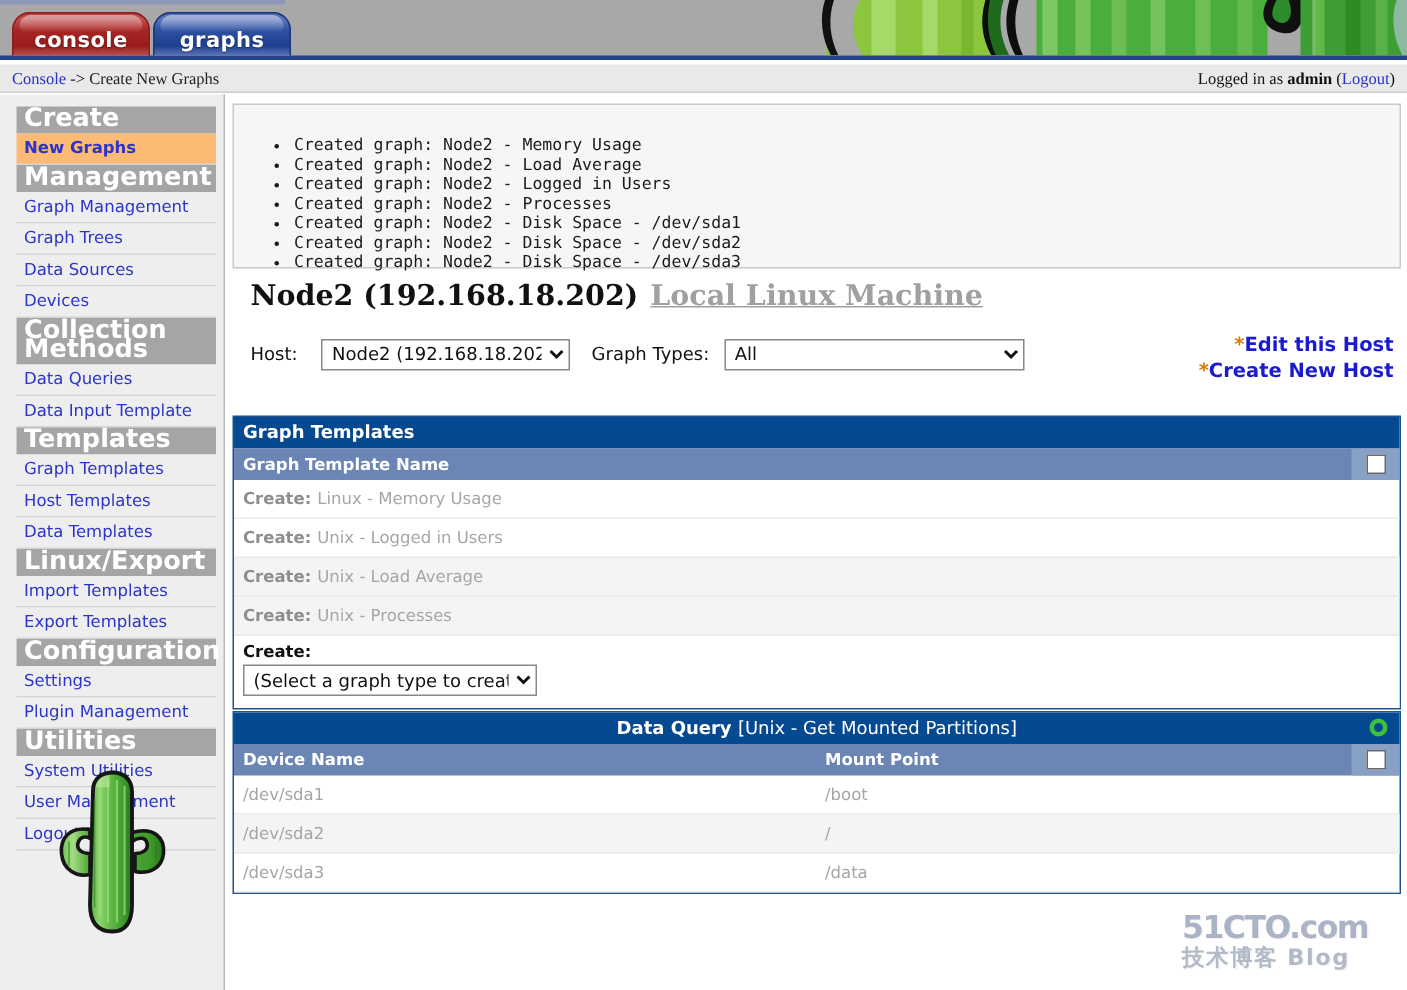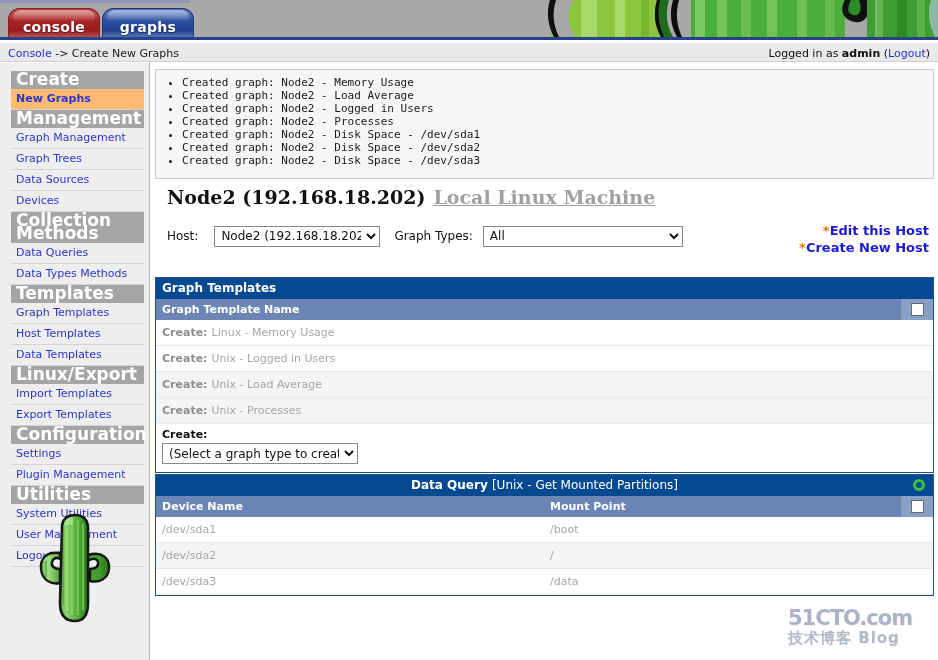--- a/index.html
+++ b/index.html
@@ -60,20 +60,21 @@
   }
   .tab span { position: relative; z-index: 2; text-shadow: 0 1px 1px rgba(0,0,0,.45); }
 
   
   #crumbbar {
     position: absolute; left: 0; top: 43px; width: 938px; height: 19px;
     background: #e9e9e9;
     border-bottom: 1px solid #cfcfcf;
     font-size: 11px;
     color: #222;
+    font-family: Liberation Serif, serif;
   }
   #crumb { position: absolute; left: 8px; top: 4px; }
   #crumb a { color: #2633c6; text-decoration: none; }
   #crumb .sep { color: #111; }
   #login {
     position: absolute; right: 8px; top: 4px; color: #111;
   }
   #login b { font-weight: bold; }
   #login a { color: #2633c6; text-decoration: none; }
 
@@ -108,21 +109,21 @@
     background: #ffffff;
   }
 
   
   #msgbox {
     position: absolute; left: 4px; top: 6px; width: 779px; height: 110px;
     background: #f6f6f6;
     border: 1px solid #c9c9c9;
     padding: 6px 0 0 0;
   }
-  #msgbox ul { margin: 0; padding: 0 0 0 26px; list-style: disc; }
+  #msgbox ul { margin: 14px; padding: 0 0 0 26px; list-style: disc; }
   #msgbox li {
     font-family: "DejaVu Sans Mono", monospace;
     font-size: 11px; color: #1a1a1a;
     line-height: 13px;
     margin: 0; padding: 0;
   }
 
   
   #host-title {
     position: absolute; left: 16px; top: 123px;
@@ -311,21 +312,21 @@
   <div id="menu">
       <div class="mhead">Create</div>
       <div class="mitem sel">New Graphs</div>
       <div class="mhead">Management</div>
       <div class="mitem">Graph Management</div>
       <div class="mitem">Graph Trees</div>
       <div class="mitem">Data Sources</div>
       <div class="mitem">Devices</div>
       <div class="mhead">Collection Methods</div>
       <div class="mitem">Data Queries</div>
-      <div class="mitem">Data Types Methods</div>
+      <div class="mitem">Data Input Template</div>
       <div class="mhead">Templates</div>
       <div class="mitem">Graph Templates</div>
       <div class="mitem">Host Templates</div>
       <div class="mitem">Data Templates</div>
       <div class="mhead">Linux/Export</div>
       <div class="mitem">Import Templates</div>
       <div class="mitem">Export Templates</div>
       <div class="mhead">Configuration</div>
       <div class="mitem">Settings</div>
       <div class="mitem">Plugin Management</div>

